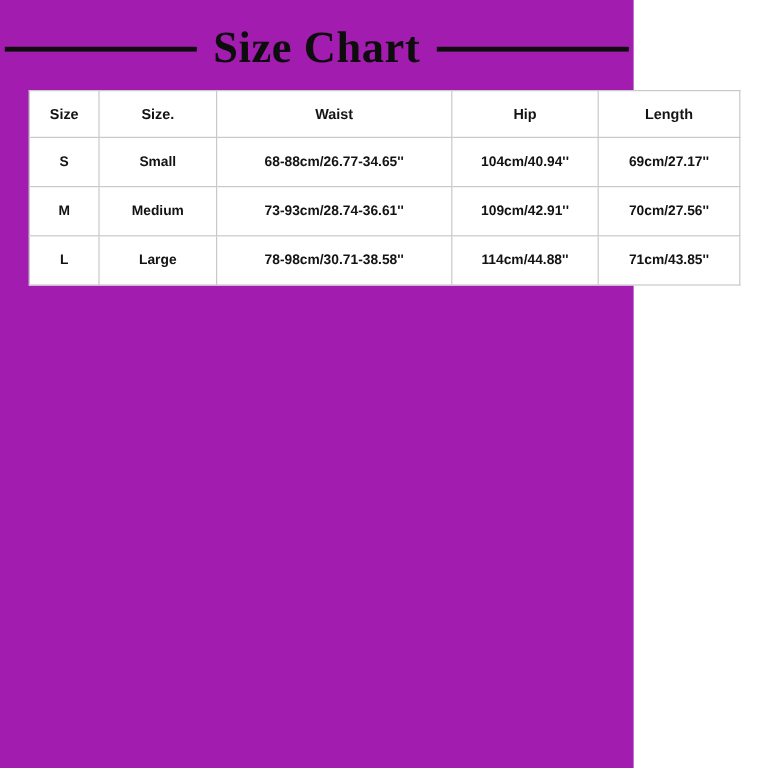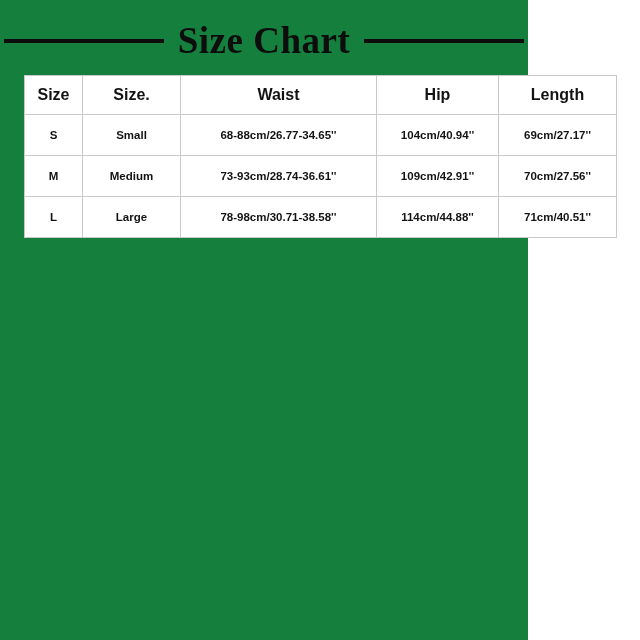--- a/index.html
+++ b/index.html
@@ -12,21 +12,21 @@
     height: 640px;
     font-family: "Liberation Sans", sans-serif;
     color: #111111;
     overflow: hidden;
   }
 
   .page {
     position: relative;
     width: 528px;
     height: 640px;
-    background: #15803d;
+    background: #a21caf;
   }
 
   
   .title-row {
     display: flex;
     align-items: center;
     justify-content: center;
     gap: 14px;
     padding-top: 22px;
     padding-left: 24px;
@@ -66,21 +66,21 @@
     text-align: center;
     vertical-align: middle;
     font-size: 11.5px;
     font-weight: 700;
     color: #131313;
     padding: 0;
     height: 40px;
   }
   table.size-chart thead th {
     height: 38px;
-    font-size: 16px;
+    font-size: 12px;
   }
 
   
   col.c0 { width: 58px; }
   col.c1 { width: 98px; }
   col.c2 { width: 196px; }
   col.c3 { width: 122px; }
   col.c4 { width: 118px; }
 
   .cell-size-code { font-size: 12px; }
@@ -146,19 +146,19 @@
           <td class="cell-size-word">Medium</td>
           <td>73-93cm/28.74-36.61''</td>
           <td>109cm/42.91''</td>
           <td>70cm/27.56''</td>
         </tr>
         <tr>
           <td class="cell-size-code">L</td>
           <td class="cell-size-word">Large</td>
           <td>78-98cm/30.71-38.58''</td>
           <td>114cm/44.88''</td>
-          <td>71cm/40.51''</td>
+          <td>71cm/43.85''</td>
         </tr>
       </tbody>
     </table>
   </div>
 
 </div>
 
 </body></html>

